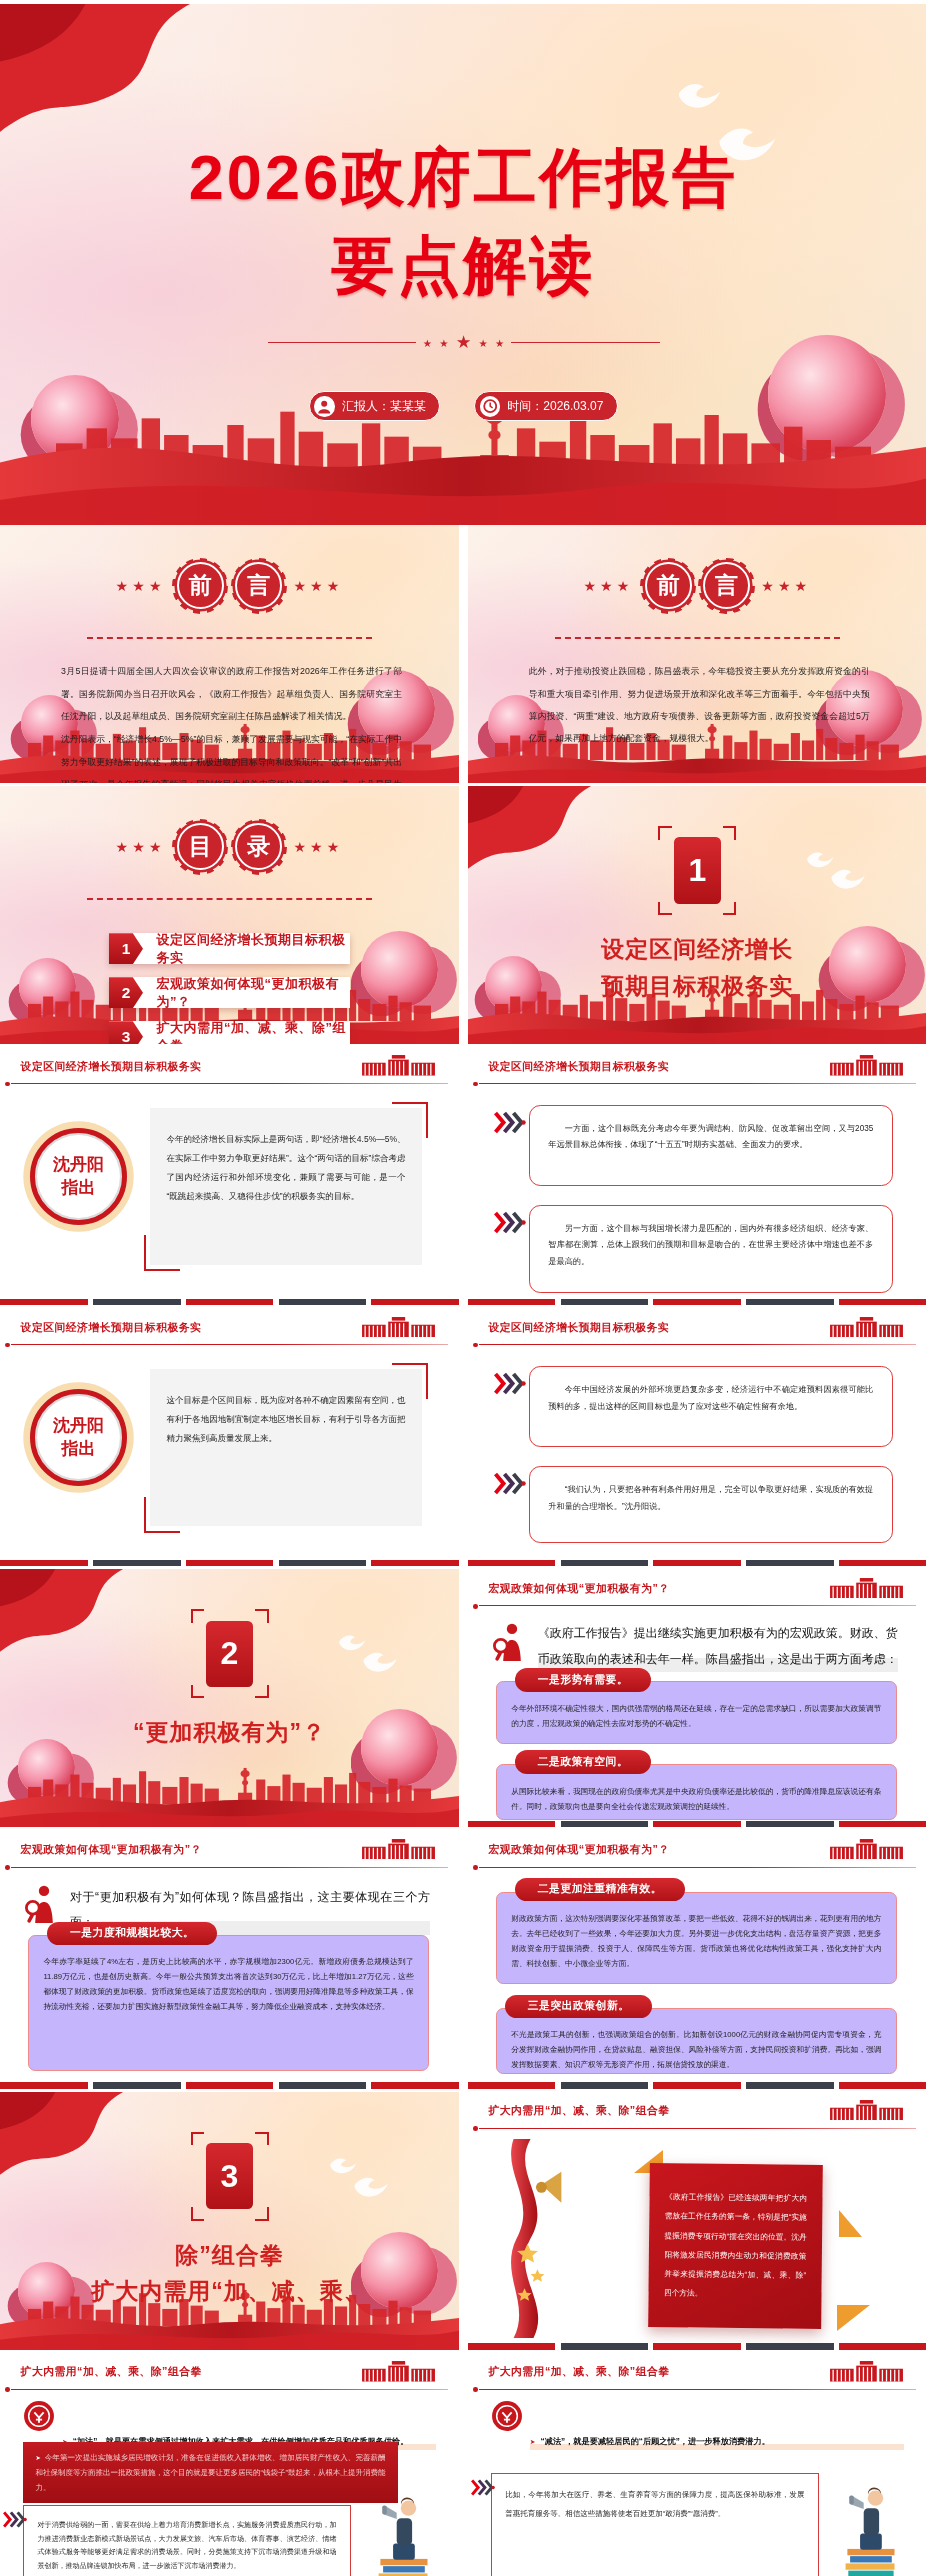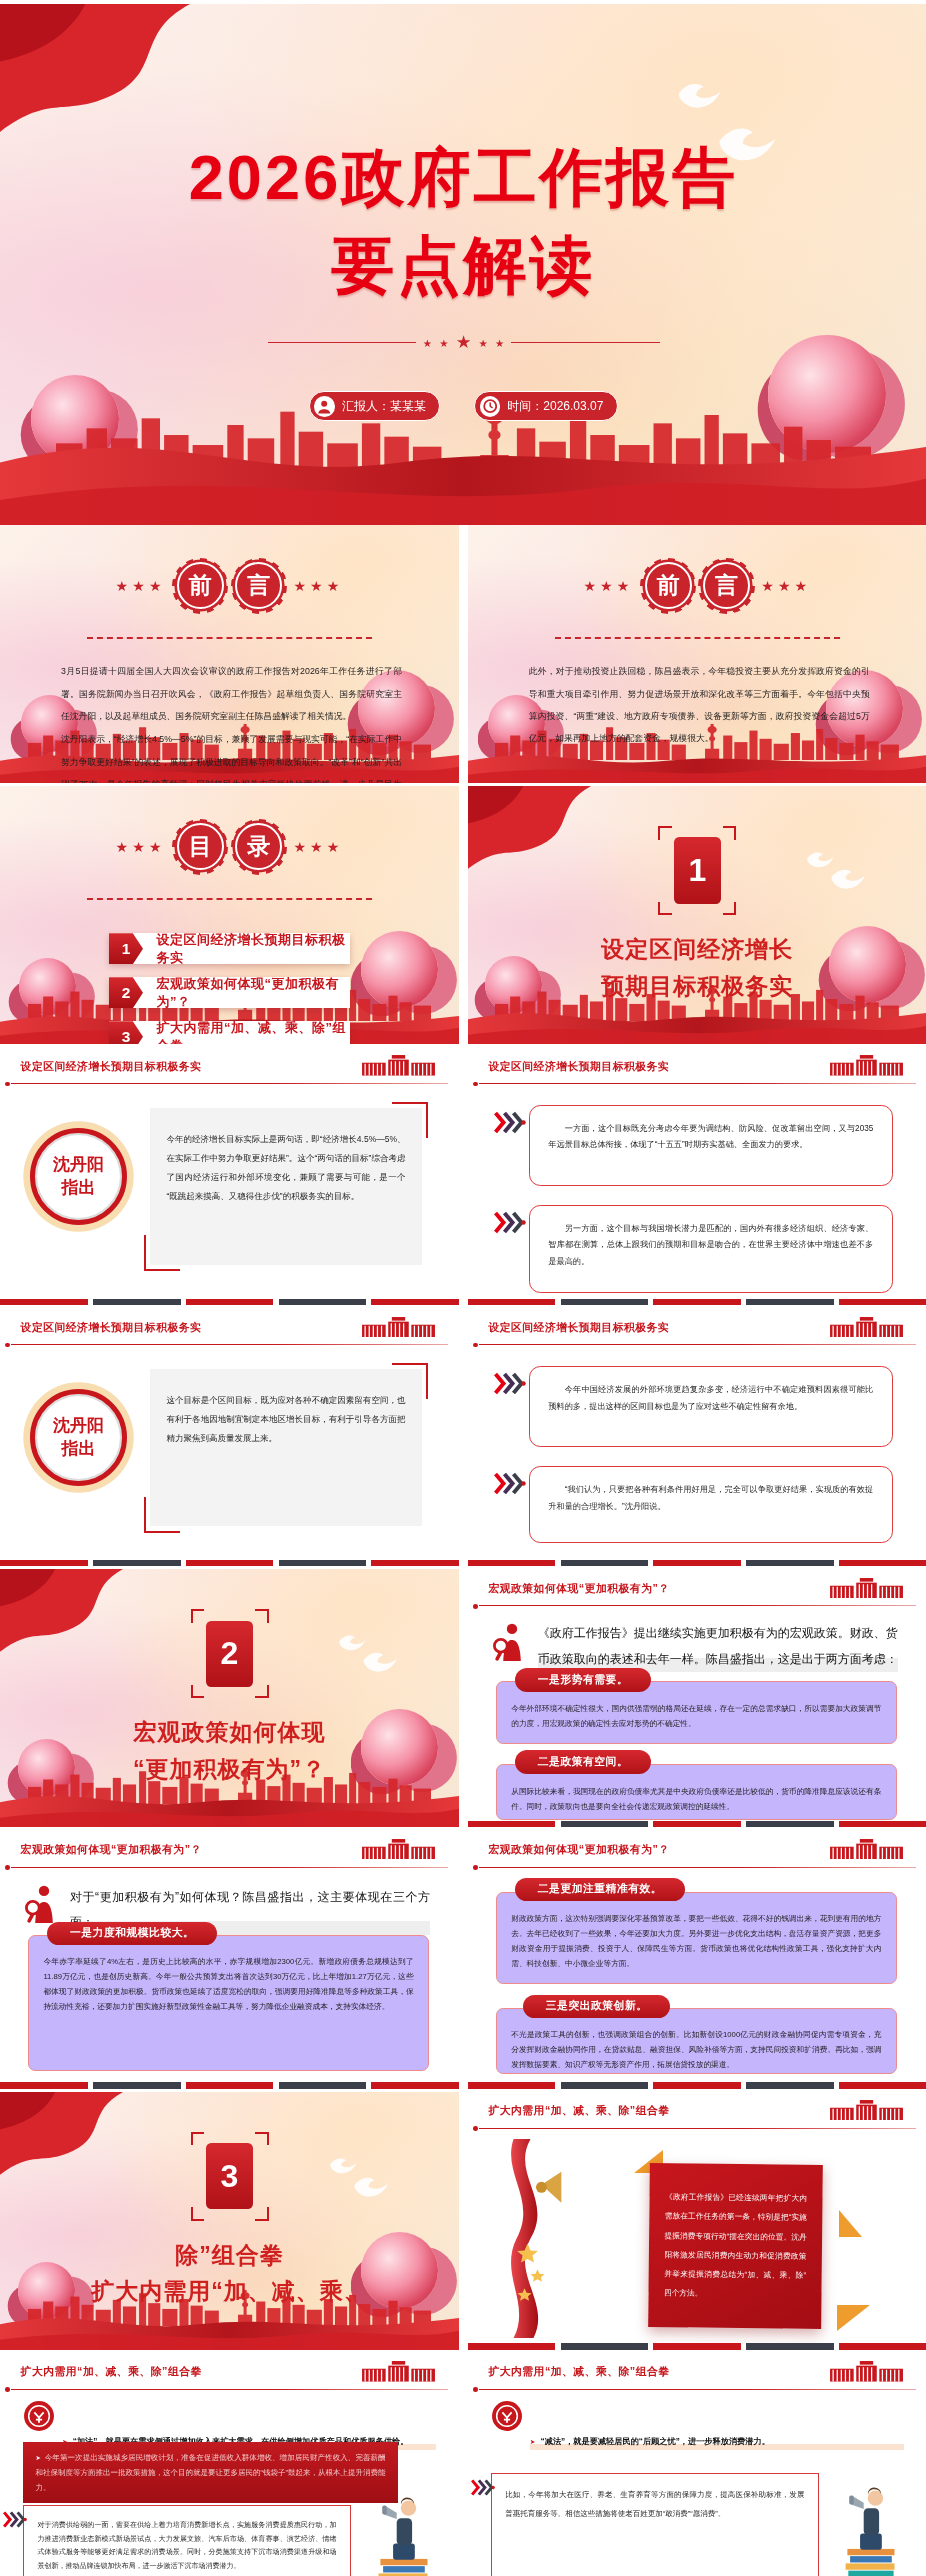--- a/index.html
+++ b/index.html
@@ -559,21 +559,20 @@
           <use href="#ribg"></use>
         </svg>
       <div class="numwrap">
         <i class="c tl"></i>
           <i class="c tr"></i>
           <i class="c bl"></i>
           <i class="c br"></i>
         <span class="numbox">2</span>
       </div>
       <div class="dtitle">
-        <div>宏观政策如何体现</div>
           <div>“更加积极有为”？</div>
       </div>
     </section>
 
     <section class="slide cslide">
       <span class="chead-t">宏观政策如何体现“更加积极有为”？</span>
       <svg class="hall" viewBox="0 0 150 40">
           <use href="#hallg"></use>
         </svg>
       <i class="chead-line"></i>
@@ -618,21 +617,21 @@
     </section>
 
     <section class="slide cslide">
       <span class="chead-t">宏观政策如何体现“更加积极有为”？</span>
       <svg class="hall" viewBox="0 0 150 40">
           <use href="#hallg"></use>
         </svg>
       <i class="chead-line"></i>
       <span class="pill" style="left:47px;top:47px">二是更加注重精准有效。</span>
       <div class="pbox" style="left:28px;right:30px;top:61px;height:92px">财政政策方面，这次特别强调要深化零基预算改革，要把一些低效、花得不好的钱调出来，花到更有用的地方去。去年已经收到了一些效果，今年还要加大力度。另外要进一步优化支出结构，盘活存量资产资源，把更多财政资金用于提振消费、投资于人、保障民生等方面。货币政策也将优化结构性政策工具，强化支持扩大内需、科技创新、中小微企业等方面。</div>
-      <span class="pill" style="left:55px;top:164px">三是突出政策创新。</span>
+      <span class="pill" style="left:37px;top:164px">三是突出政策创新。</span>
       <div class="pbox" style="left:28px;right:30px;top:177px;bottom:14.4px">不光是政策工具的创新，也强调政策组合的创新。比如新创设1000亿元的财政金融协同促内需专项资金，充分发挥财政金融协同作用，在贷款贴息、融资担保、风险补偿等方面，支持民间投资和扩消费。再比如，强调发挥数据要素、知识产权等无形资产作用，拓展信贷投放的渠道。</div>
       <div class="cfoot">
           <i class="fr"></i>
           <i class="fd"></i>
           <i class="fr"></i>
           <i class="fd"></i>
           <i class="fr"></i>
         </div>
     </section>
   </div>

